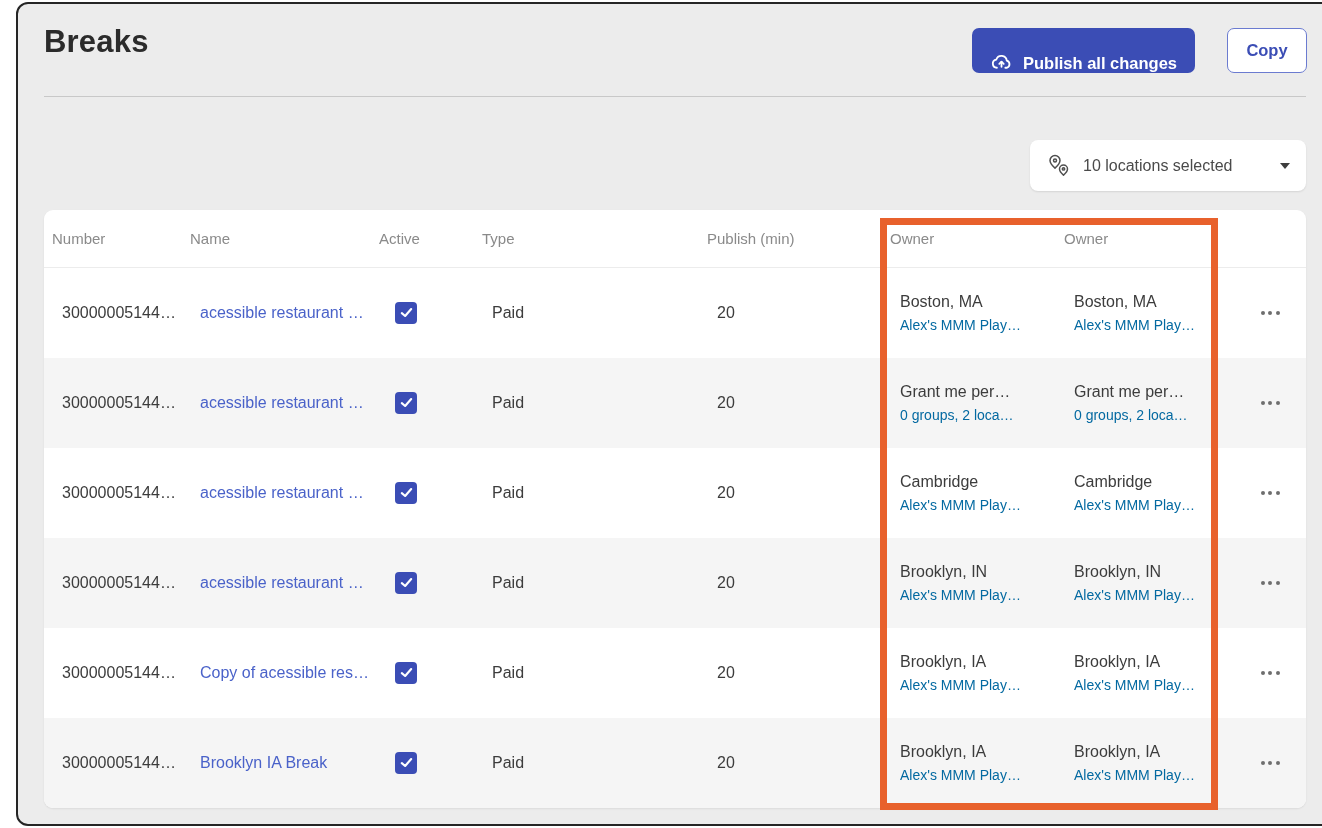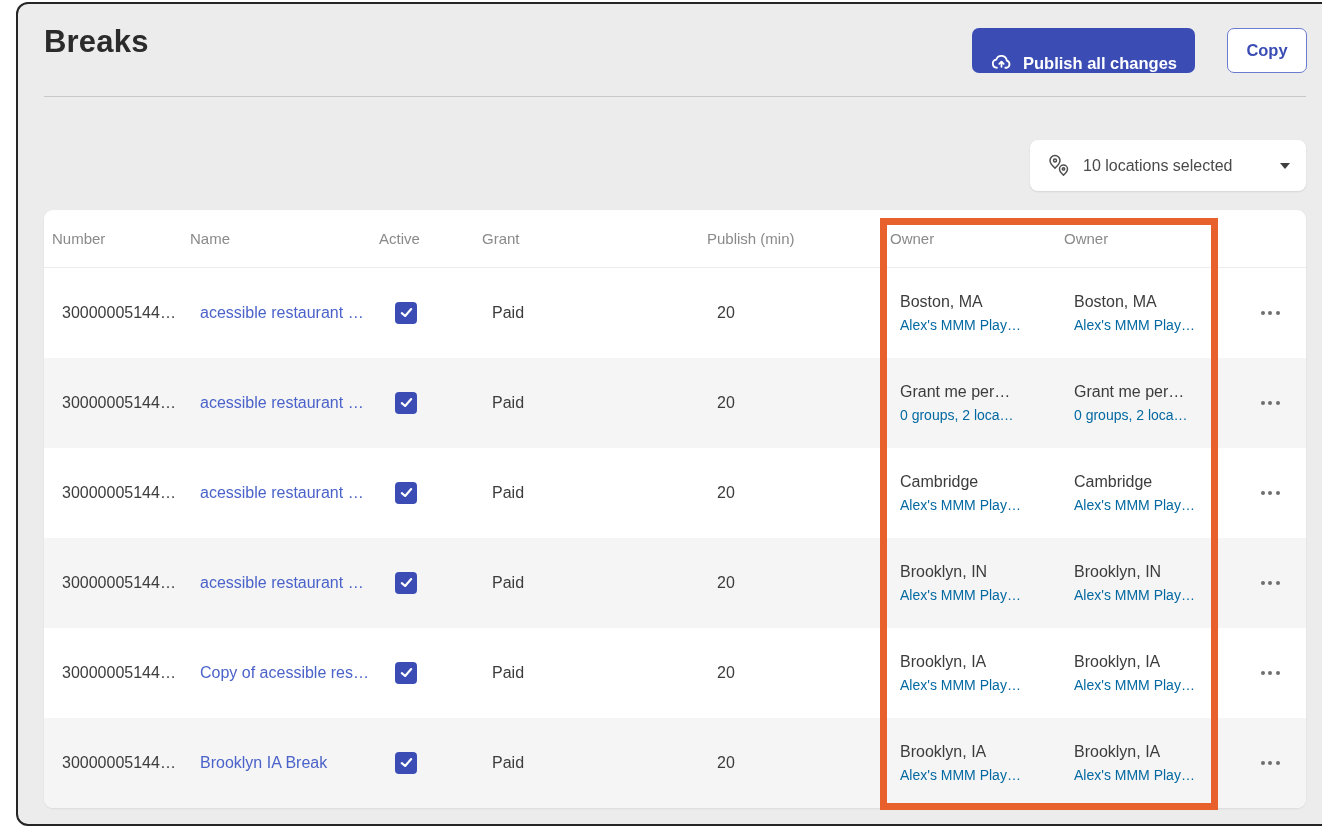--- a/index.html
+++ b/index.html
@@ -126,21 +126,21 @@
     <span class="locations-label">10 locations selected</span>
     <span class="caret-down"></span>
   </div>
 
   <div class="card">
 
     <div class="trow thead">
       <div class="hcell">Number</div>
       <div class="hcell">Name</div>
       <div class="hcell">Active</div>
-      <div class="hcell">Grant</div>
+      <div class="hcell">Type</div>
       <div class="hcell">Publish (min)</div>
       <div class="hcell">Owner</div>
       <div class="hcell">Owner</div>
       <div class="hcell"></div>
     </div>
 
     <div class="trow drow">
       <div class="cell">30000005144…</div>
       <div class="cell"><a class="name-link">acessible restaurant …</a></div>
       <div class="cell"><span class="checkbox">

